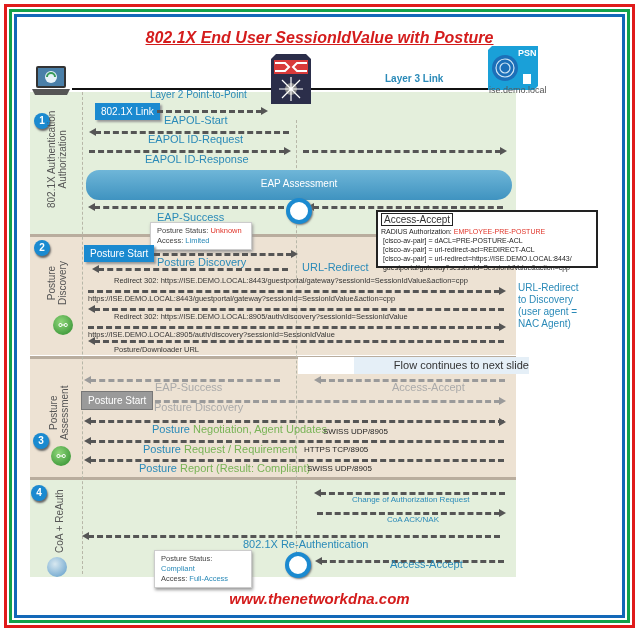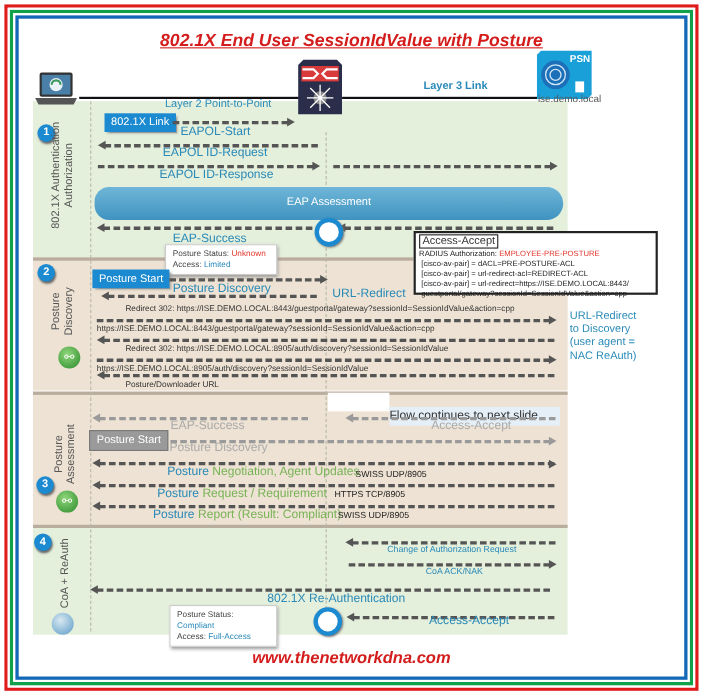--- a/index.html
+++ b/index.html
@@ -35,21 +35,21 @@
   .step{position:absolute;width:16px;height:16px;border-radius:50%;background:#1b8ad0;color:#fff;font-size:10px;font-weight:bold;text-align:center;line-height:16px;box-shadow:1px 2px 2px #666;}
   .greenkey{position:absolute;width:20px;height:20px;border-radius:50%;background:radial-gradient(circle at 40% 35%,#8fd67a,#2a8a2a);color:#fff;font-size:11px;text-align:center;line-height:20px;}
   .pipe{position:absolute;left:86px;top:170px;width:426px;height:30px;background:linear-gradient(#6fb6d8,#3f93c0);border-radius:14px 16px 16px 14px;color:#fff;font-size:10px;text-align:center;line-height:28px;}
   .ring{position:absolute;width:18px;height:18px;border-radius:50%;border:4px solid #1b8ad0;background:#fff;box-sizing:content-box;box-shadow:1px 1px 2px #777;}
   .statusbox{position:absolute;background:#fff;border:1px solid #ccc;box-shadow:1px 2px 3px #999;font-size:7.5px;color:#444;padding:3px 6px;line-height:10px;}
   .accbox{position:absolute;left:376px;top:210px;width:222px;height:58px;background:#fff;border:2px solid #222;box-sizing:border-box;font-size:7px;color:#222;padding:1px 3px;line-height:9px;}
   .accbox .hdr{display:inline-block;border:1px solid #222;font-size:10px;color:#333;padding:0 2px;line-height:11px;margin-bottom:1px;}
   .red{color:#e0352a;}
   .blue{color:#2a8ab8;}
   .green{color:#78b356;text-align:right;}
-  .flowbox{position:absolute;left:354px;top:370px;width:155px;height:17px;background:#e5eff7;font-size:11px;color:#333;text-align:left;line-height:17px;}
+  .flowbox{position:absolute;left:354px;top:357px;width:155px;height:17px;background:#e5eff7;font-size:11px;color:#333;text-align:right;line-height:17px;padding-left:20px;}
   .whitebox{position:absolute;left:298px;top:357px;width:56px;height:17px;background:#fff;}
 </style>
 </head>
 <body>
 
 <div class="frame-red"></div>
 <div class="frame-white1"></div>
 <div class="frame-green"></div>
 <div class="frame-white2"></div>
 <div class="frame-blue"></div>
@@ -140,21 +140,21 @@
 <div class="lbl small" style="left:114px;top:276px;">Redirect 302: https://ISE.DEMO.LOCAL:8443/guestportal/gateway?sessionId=SessionIdValue&amp;action=cpp</div>
 <div class="arrow r" style="left:88px;top:290px;width:412px;"></div>
 <div class="lbl small" style="left:88px;top:294px;">https://ISE.DEMO.LOCAL:8443/guestportal/gateway?sessionId=SessionIdValue&amp;action=cpp</div>
 <div class="arrow l" style="left:94px;top:308px;width:410px;"></div>
 <div class="lbl small" style="left:114px;top:312px;">Redirect 302: https://ISE.DEMO.LOCAL:8905/auth/discovery?sessionId=SessionIdValue</div>
 <div class="arrow r" style="left:88px;top:326px;width:412px;"></div>
 <div class="lbl small" style="left:88px;top:330px;">https://ISE.DEMO.LOCAL:8905/auth/discovery?sessionId=SessionIdValue</div>
 <div class="arrow l" style="left:94px;top:340px;width:410px;"></div>
 <div class="lbl small" style="left:114px;top:345px;">Posture/Downloader URL</div>
 <div class="abs" style="left:518px;top:282px;font-size:10px;color:#2a8ab8;line-height:12px;">
-  <span>URL-Redirect</span><br><span>to Discovery</span><br><span>(user agent =</span><br><span>NAC ReAuth)</span>
+  <span>URL-Redirect</span><br><span>to Discovery</span><br><span>(user agent =</span><br><span>NAC Agent)</span>
 </div>
 
 <div class="whitebox"></div>
 <div class="flowbox">Flow continues to next slide</div>
 <div class="step" style="left:33px;top:433px;">3</div>
 <div class="side-lbl" style="left:48px;top:440px;"><span>Posture</span><br><span>Assessment</span></div>
 <div class="greenkey" style="left:51px;top:446px;">⚯</div>
 <div class="arrow light l" style="left:90px;top:379px;width:190px;"></div>
 <div class="lbl grey" style="left:155px;top:381px;">EAP-Success</div>
 <div class="arrow light l" style="left:320px;top:379px;width:185px;"></div>

